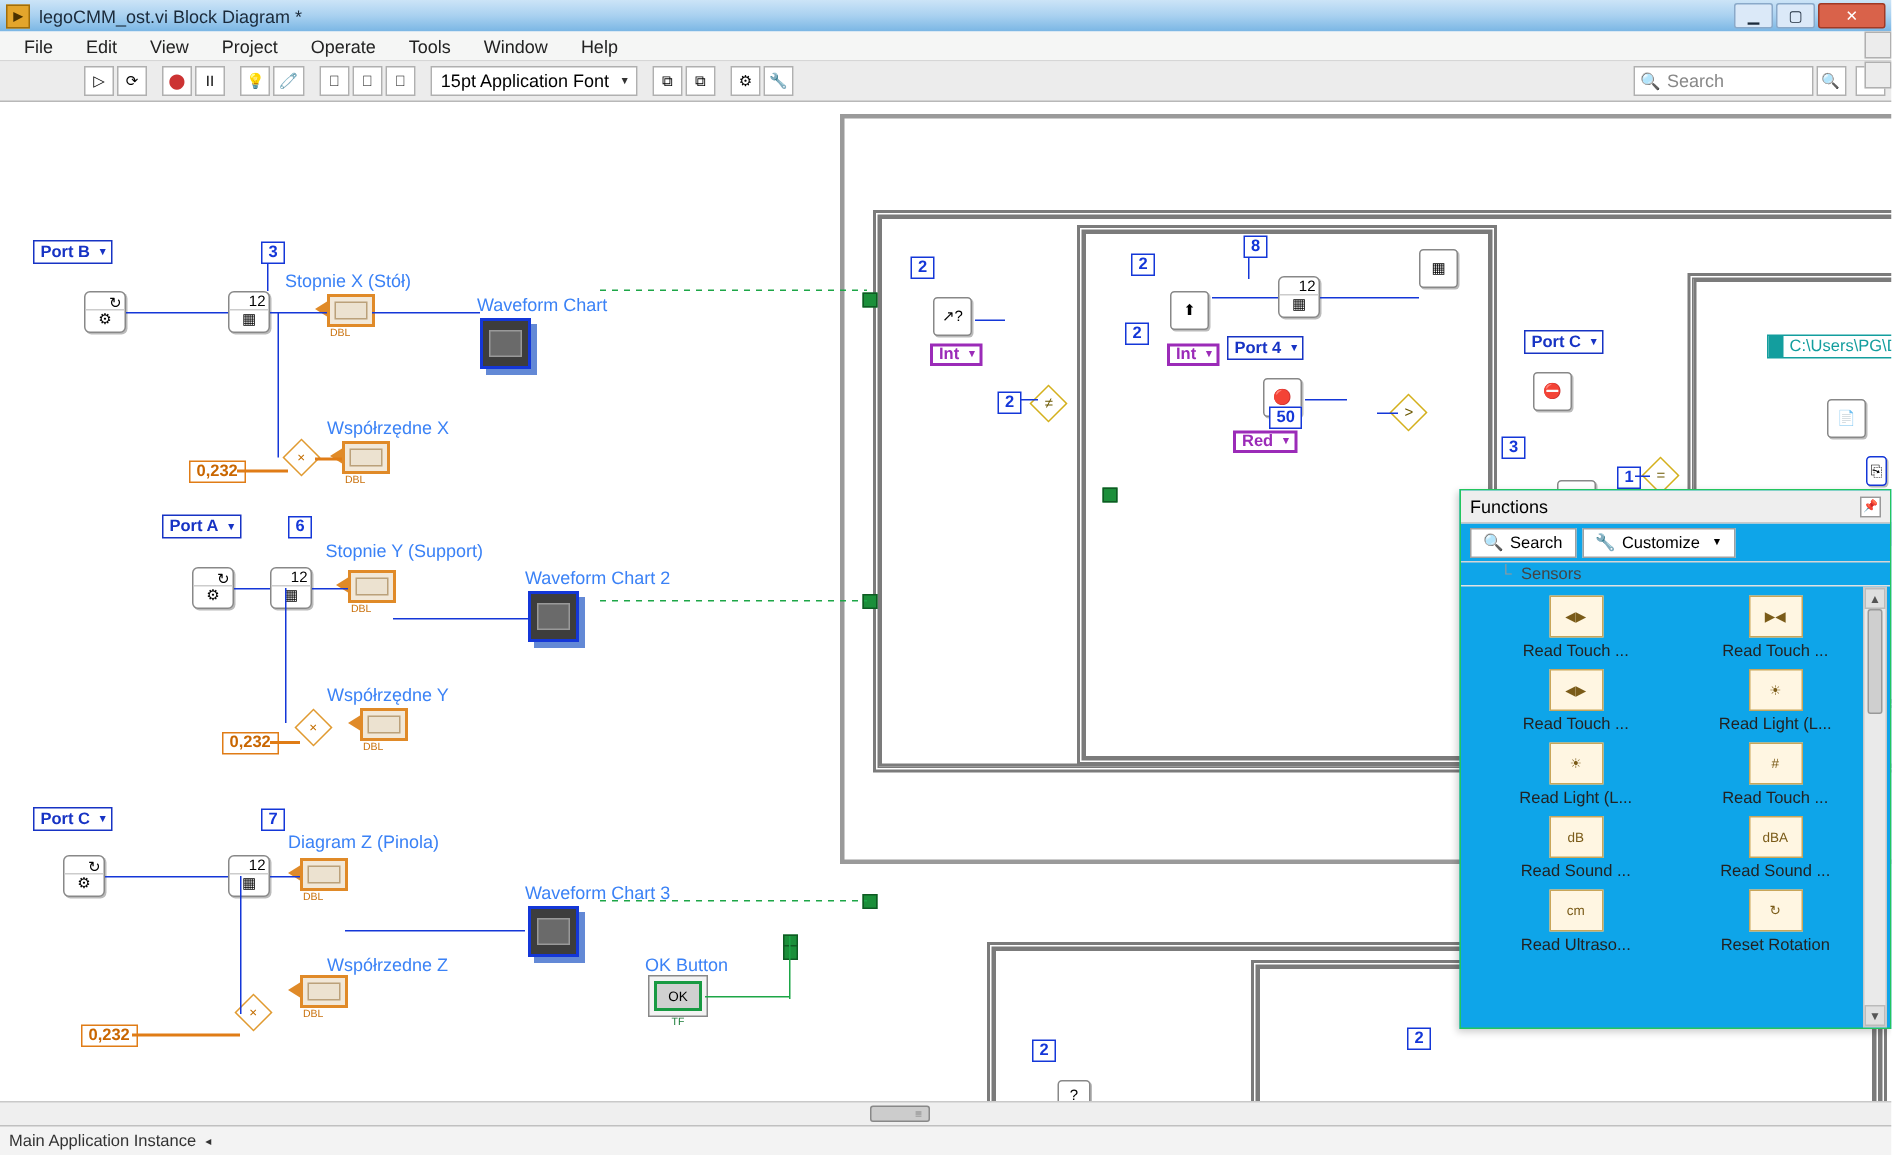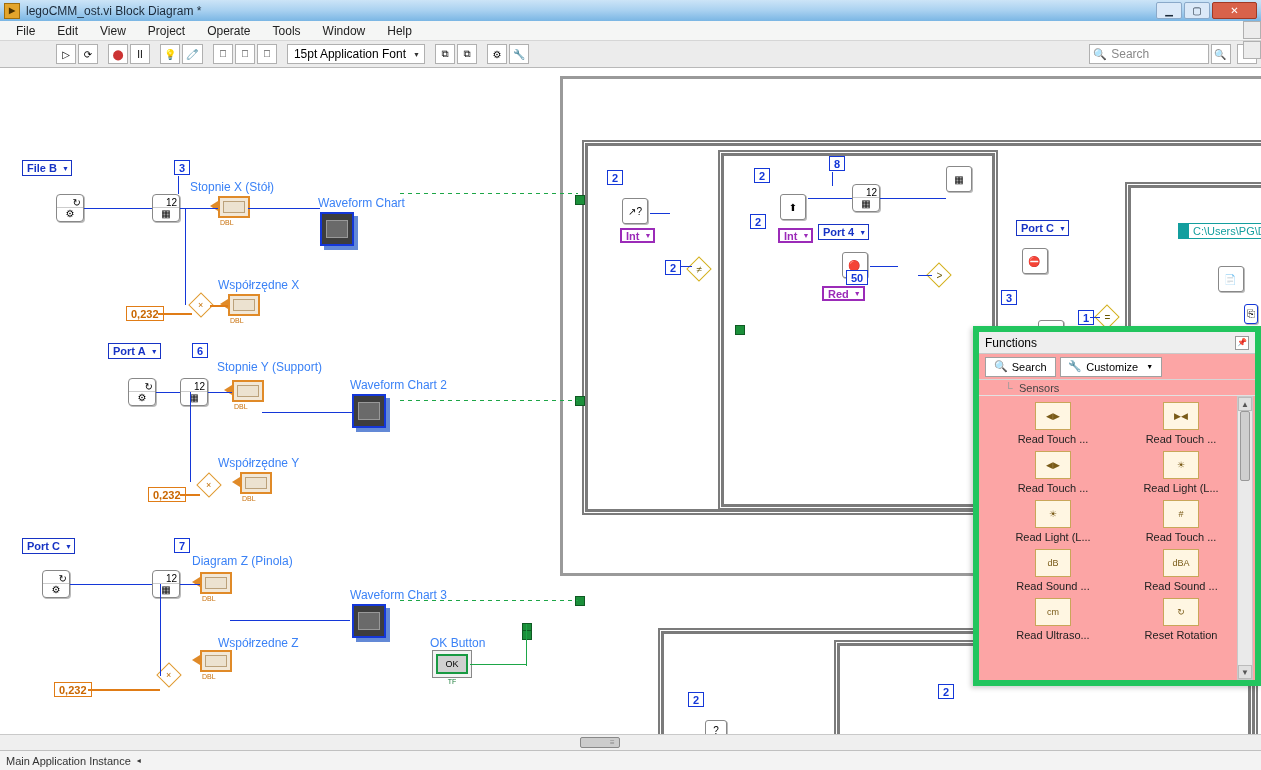--- a/index.html
+++ b/index.html
@@ -79,21 +79,21 @@
 
 .wire { position: absolute; background: #1437d8; }
 .wire.h { height: 1px; }
 .wire.v { width: 1px; }
 .wire.o { background: #e07c16; }
 .wire.o.h { height: 2px; }
 .wire.g { background: #1da647; }
 .wire.g.dash { background: repeating-linear-gradient(to right, #1da647, #1da647 4px, transparent 4px, transparent 8px); }
 
 
-.palette { position: absolute; right: 0; top: 326px; width: 288px; height: 360px; background: #fca5a5; border: 6px solid #22c55e; box-shadow: -2px 2px 5px rgba(0,0,0,.2); display: flex; flex-direction: column; }
+.palette { position: absolute; right: 0; top: 326px; width: 288px; height: 360px; background: #0ea5e9; border: 1px solid #22c55e; box-shadow: -2px 2px 5px rgba(0,0,0,.2); display: flex; flex-direction: column; }
 .palette .head { height: 22px; background: #eee; border-bottom: 1px solid #c9c9c9; display: flex; align-items: center; padding: 0 6px; justify-content: space-between; }
 .palette .pin { width: 14px; height: 14px; border: 1px solid #999; background: #fff; font-size: 8px; display: flex; align-items: center; justify-content: center; }
 .palette .tbar { height: 26px; display: flex; align-items: center; gap: 4px; padding: 4px 6px; border-bottom: 1px solid #d6d6d6; }
 .palette .pbtn { height: 20px; padding: 0 8px; background: #fff; border: 1px solid #a0a0a0; display: inline-flex; align-items: center; gap: 4px; font-size: 11px; position: relative; }
 .palette .pbtn.cust::after { content: "▼"; font-size: 7px; margin-left: 4px; }
 .palette .catlabel { height: 16px; font-size: 11px; color: #444; padding: 2px 0 0 40px; border-bottom: 1px solid #e2e2e2; position: relative; }
 .palette .catlabel::before { content: "└"; position: absolute; left: 26px; color: #999; }
 .palette .body { flex: 1; overflow: hidden; position: relative; padding: 6px 4px; }
 .palette .grid { display: grid; grid-template-columns: 1fr 1fr; gap: 6px 4px; padding: 0 8px; }
 .palette .cell { display: flex; flex-direction: column; align-items: center; gap: 3px; font-size: 11px; color: #222; }
@@ -183,21 +183,21 @@
   <div class="structure seq" style="left:658px; top:560px; width:600px; height:130px; border-color:#7b7b7b"></div>
   <div class="structure seq" style="left:834px; top:572px; width:420px; height:112px; border-color:#7b7b7b"></div>
 
   <div class="tunnel" style="left:575px; top:127px"></div>
   <div class="tunnel" style="left:575px; top:328px"></div>
   <div class="tunnel" style="left:575px; top:528px"></div>
   <div class="tunnel" style="left:522px; top:555px"></div>
   <div class="tunnel" style="left:522px; top:562px"></div>
   <div class="tunnel" style="left:735px; top:257px"></div>
 
-  <div class="node" style="left:22px; top:92px"><span class="port-selector">File B</span></div>
+  <div class="node" style="left:22px; top:92px"><span class="port-selector">Port B</span></div>
   <div class="node" style="left:174px; top:92px"><span class="num-const">3</span></div>
   <div class="label" style="left:190px; top:112px">Stopnie X (Stół)</div>
   <div class="node" style="left:56px; top:126px">
       <div class="f-icon"><div class="top">↻</div>⚙</div>
     </div>
   <div class="node" style="left:152px; top:126px">
       <div class="f-icon"><div class="top">12</div>▦</div>
     </div>
   <div class="node ind-wrap" style="left:218px; top:128px">
       <div class="tri"></div>

